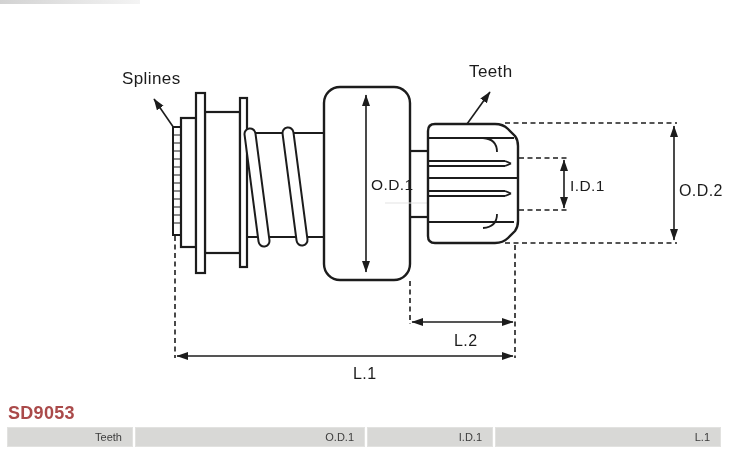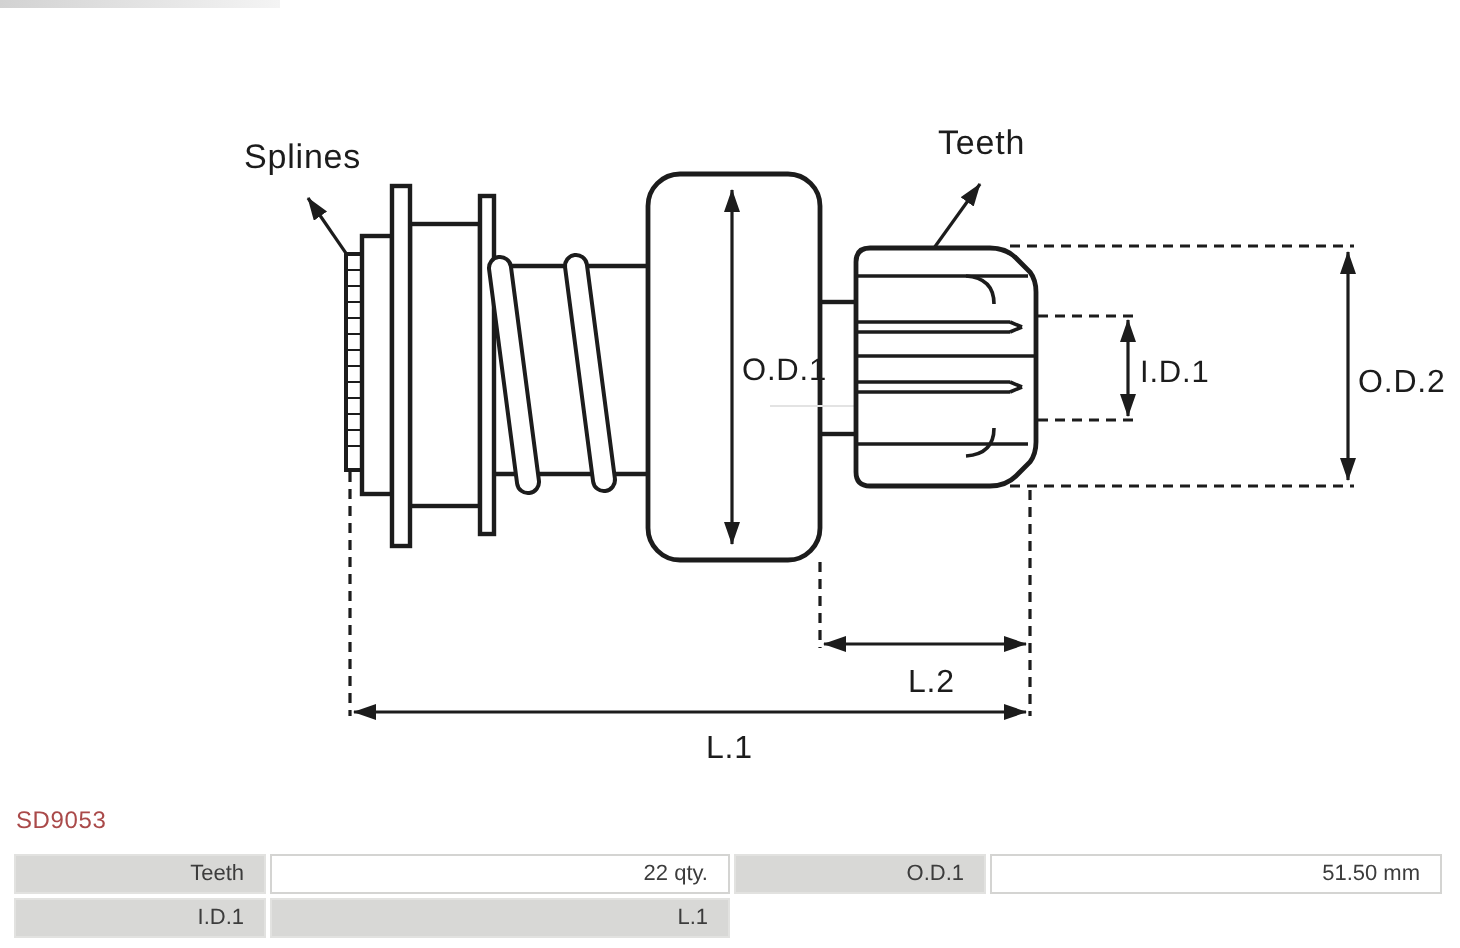--- a/index.html
+++ b/index.html
@@ -3,21 +3,21 @@
 <meta charset="utf-8">
 <style>
   html,body{margin:0;padding:0;background:#ffffff;}
   body{width:730px;height:474px;position:relative;overflow:hidden;
        font-family:"Liberation Sans", sans-serif;color:#1c1c1c;}
   .top-strip{position:absolute;left:0;top:0;width:140px;height:4px;
        background:linear-gradient(to right,#d2d2d2,#f4f4f4);}
   .diagram-wrap{position:absolute;left:0;top:0;width:644px;height:400px;margin-left:37px;}
   svg{display:block;}
   svg text{font-family:"Liberation Sans", sans-serif;fill:#1c1c1c;letter-spacing:.4px;}
-  .part-code{position:absolute;left:8px;top:403px;font-size:12px;font-weight:400;
+  .part-code{position:absolute;left:8px;top:403px;font-size:18px;font-weight:700;
        letter-spacing:.3px;}
   .spec-table{position:absolute;left:7px;top:427px;width:714px;
        display:grid;grid-template-columns:126px 230px 126px 226px;
        grid-auto-rows:20px;gap:2px;font-size:11px;color:#3c3c3c;}
   .cell{line-height:20px;text-align:right;padding-right:10px;box-sizing:border-box;
        white-space:nowrap;overflow:hidden;}
   .cell.label{background:#d8d8d6;border:1px solid #e2e2e0;line-height:18px;}
   .cell.value{background:#ffffff;border:1px solid #d4d4d2;line-height:18px;}
 </style>
 </head>
@@ -139,18 +139,16 @@
     <line x1="140" y1="356" x2="476" y2="356" stroke="#1c1c1c" stroke-width="1.6" marker-start="url(#arrow)" marker-end="url(#arrow)"></line>
     <text x="316" y="379" font-size="16">L.1</text>
   </g>
 </svg>
 </div>
 
 <div class="part-code" style="color: rgb(170, 74, 74);">SD9053</div>
 
 <div class="spec-table">
   <div class="cell label">Teeth</div>
-  <div class="cell value">22 qty.</div>
   <div class="cell label">O.D.1</div>
-  <div class="cell value">51.50 mm</div>
   <div class="cell label">I.D.1</div>
   <div class="cell label">L.1</div>
 </div>
 
 </body></html>

